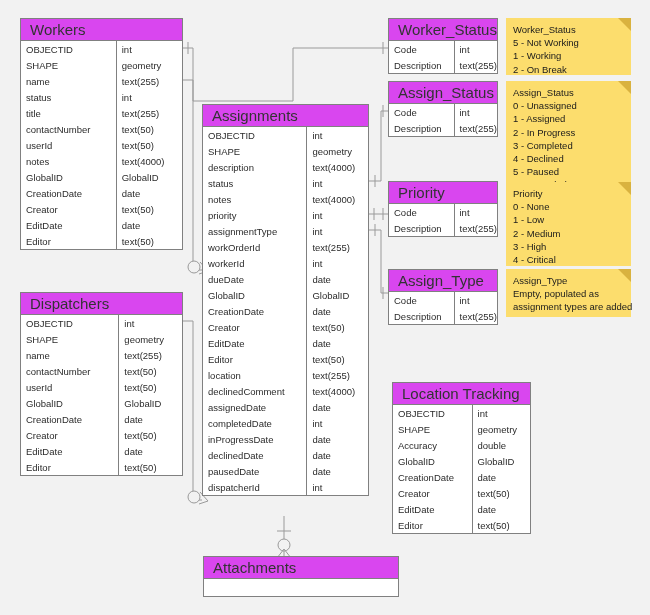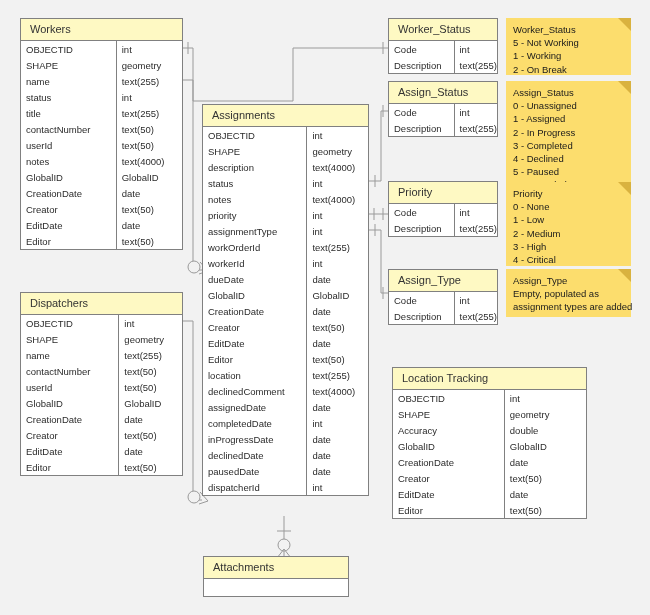--- a/index.html
+++ b/index.html
@@ -19,25 +19,25 @@
   }
   
   .entity {
     position: absolute;
     background: #ffffff;
     border: 1px solid #808080;
     box-sizing: border-box;
     z-index: 5;
   }
   .entity-title {
-    font-size: 11px;
+    font-size: 15px;
     color: #333333;
     padding: 5px 0 5px 9px;
     border-bottom: 1px solid #808080;
-    background: #fef9c3;
+    background: #d946ef;
     line-height: 11px;
     white-space: nowrap;
   }
   .entity-body {
     display: table;
     width: 100%;
     border-collapse: collapse;
   }
   .field-row {
     display: table-row;
@@ -391,21 +391,21 @@
           <div class="field-name">Code</div>
           <div class="field-type">int</div>
         </div>
         <div class="field-row">
           <div class="field-name">Description</div>
           <div class="field-type">text(255)</div>
         </div>
       </div>
   </div>
 
-  <div class="entity" id="e-location-tracking" style="left:392px; top:367px; width:195px;">
+  <div class="entity" id="e-location-tracking" style="left:392px; top:382px; width:139px;">
     <div class="entity-title">Location Tracking</div>
     <div class="entity-body">
         <div class="field-row">
           <div class="field-name">OBJECTID</div>
           <div class="field-type">int</div>
         </div>
         <div class="field-row">
           <div class="field-name">SHAPE</div>
           <div class="field-type">geometry</div>
         </div>
@@ -429,21 +429,21 @@
           <div class="field-name">EditDate</div>
           <div class="field-type">date</div>
         </div>
         <div class="field-row">
           <div class="field-name">Editor</div>
           <div class="field-type">text(50)</div>
         </div>
       </div>
   </div>
 
-  <div class="entity" id="e-attachments" style="left:203px; top:556px; width:146px;">
+  <div class="entity" id="e-attachments" style="left:203px; top:556px; width:196px;">
     <div class="entity-title">Attachments</div>
     <div class="entity-body empty-body"></div>
   </div>
 
   <div class="note" id="n-worker-status" style="left:506px; top:18px; width:125px; height:57px;">
     <div class="fold"></div>
     <div class="note-line">Worker_Status</div>
     <div class="note-lines">
         <div class="note-line">5 - Not Working</div>
         <div class="note-line">1 - Working</div>

